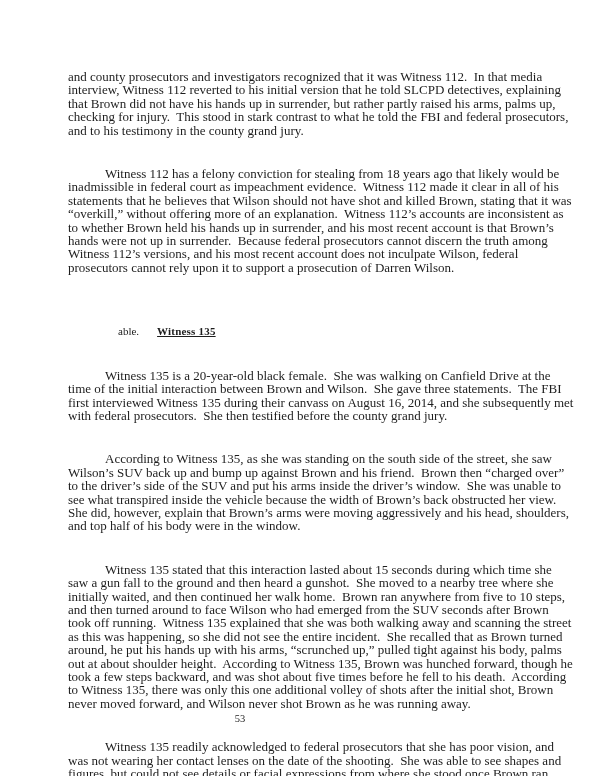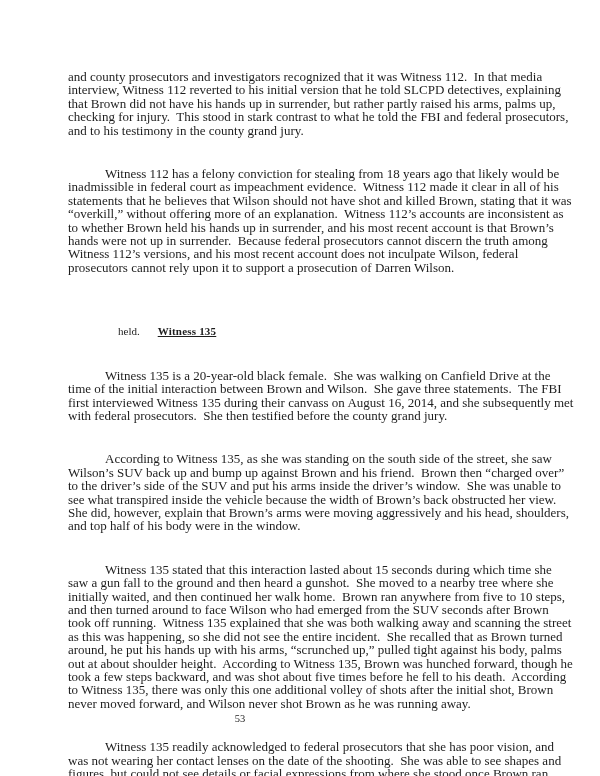--- a/index.html
+++ b/index.html
@@ -71,21 +71,21 @@
   <p class="para indent">Witness 112 has a felony conviction for stealing from 18 years ago that likely would be
 inadmissible in federal court as impeachment evidence.  Witness 112 made it clear in all of his
 statements that he believes that Wilson should not have shot and killed Brown, stating that it was
 “overkill,” without offering more of an explanation.  Witness 112’s accounts are inconsistent as
 to whether Brown held his hands up in surrender, and his most recent account is that Brown’s
 hands were not up in surrender.  Because federal prosecutors cannot discern the truth among
 Witness 112’s versions, and his most recent account does not inculpate Wilson, federal
 prosecutors cannot rely upon it to support a prosecution of Darren Wilson.</p>
 
   <div class="heading">
-    <span class="heading-numeral">held.</span><span class="heading-title">Witness 135</span>
+    <span class="heading-numeral">able.</span><span class="heading-title">Witness 135</span>
   </div>
 
   <p class="para indent">Witness 135 is a 20-year-old black female.  She was walking on Canfield Drive at the
 time of the initial interaction between Brown and Wilson.  She gave three statements.  The FBI
 first interviewed Witness 135 during their canvass on August 16, 2014, and she subsequently met
 with federal prosecutors.  She then testified before the county grand jury.</p>
 
   <p class="para indent">According to Witness 135, as she was standing on the south side of the street, she saw
 Wilson’s SUV back up and bump up against Brown and his friend.  Brown then “charged over”
 to the driver’s side of the SUV and put his arms inside the driver’s window.  She was unable to

